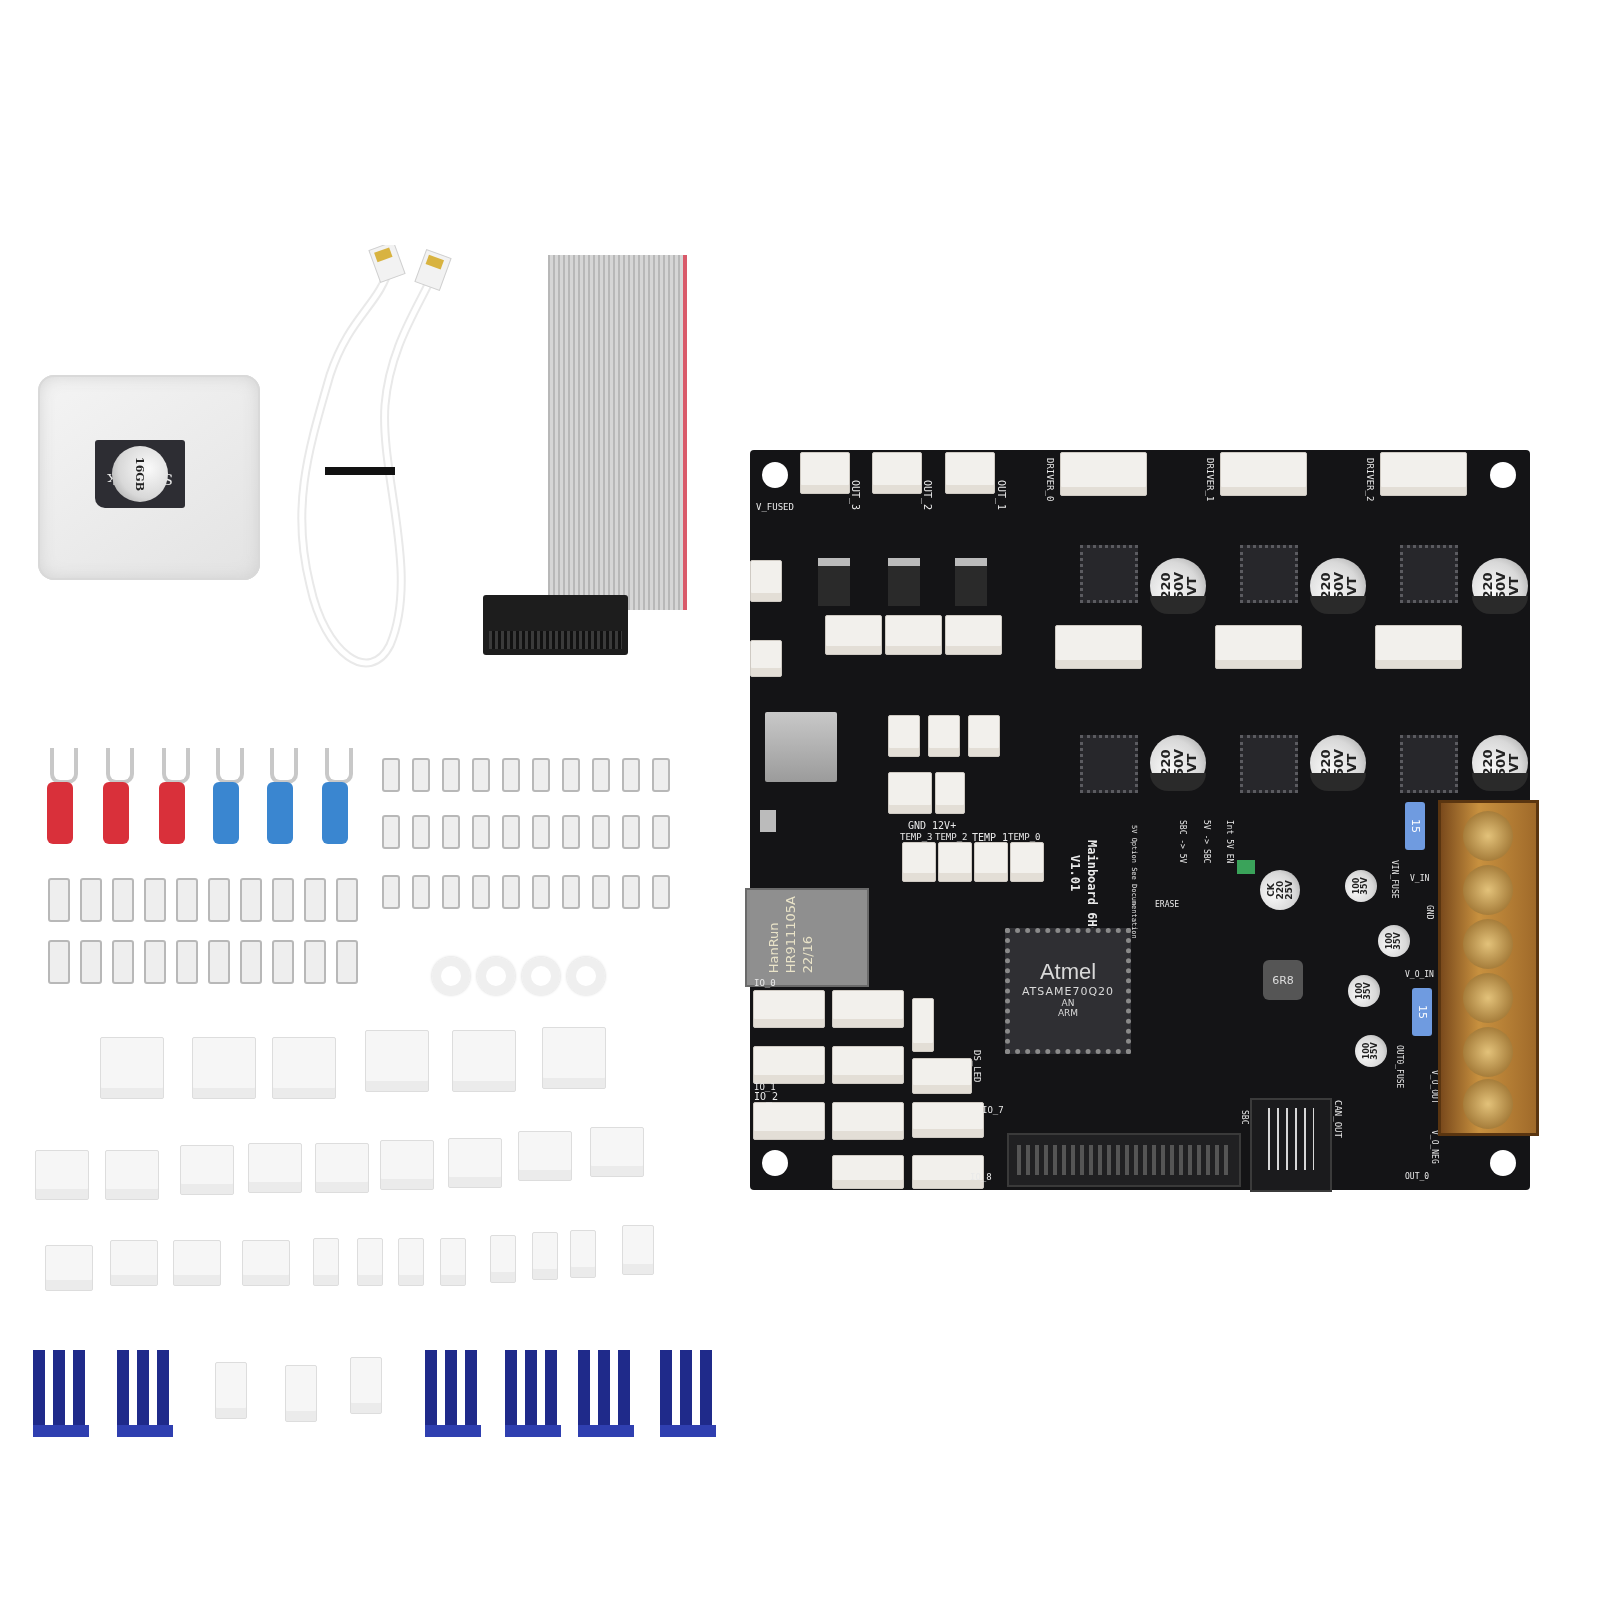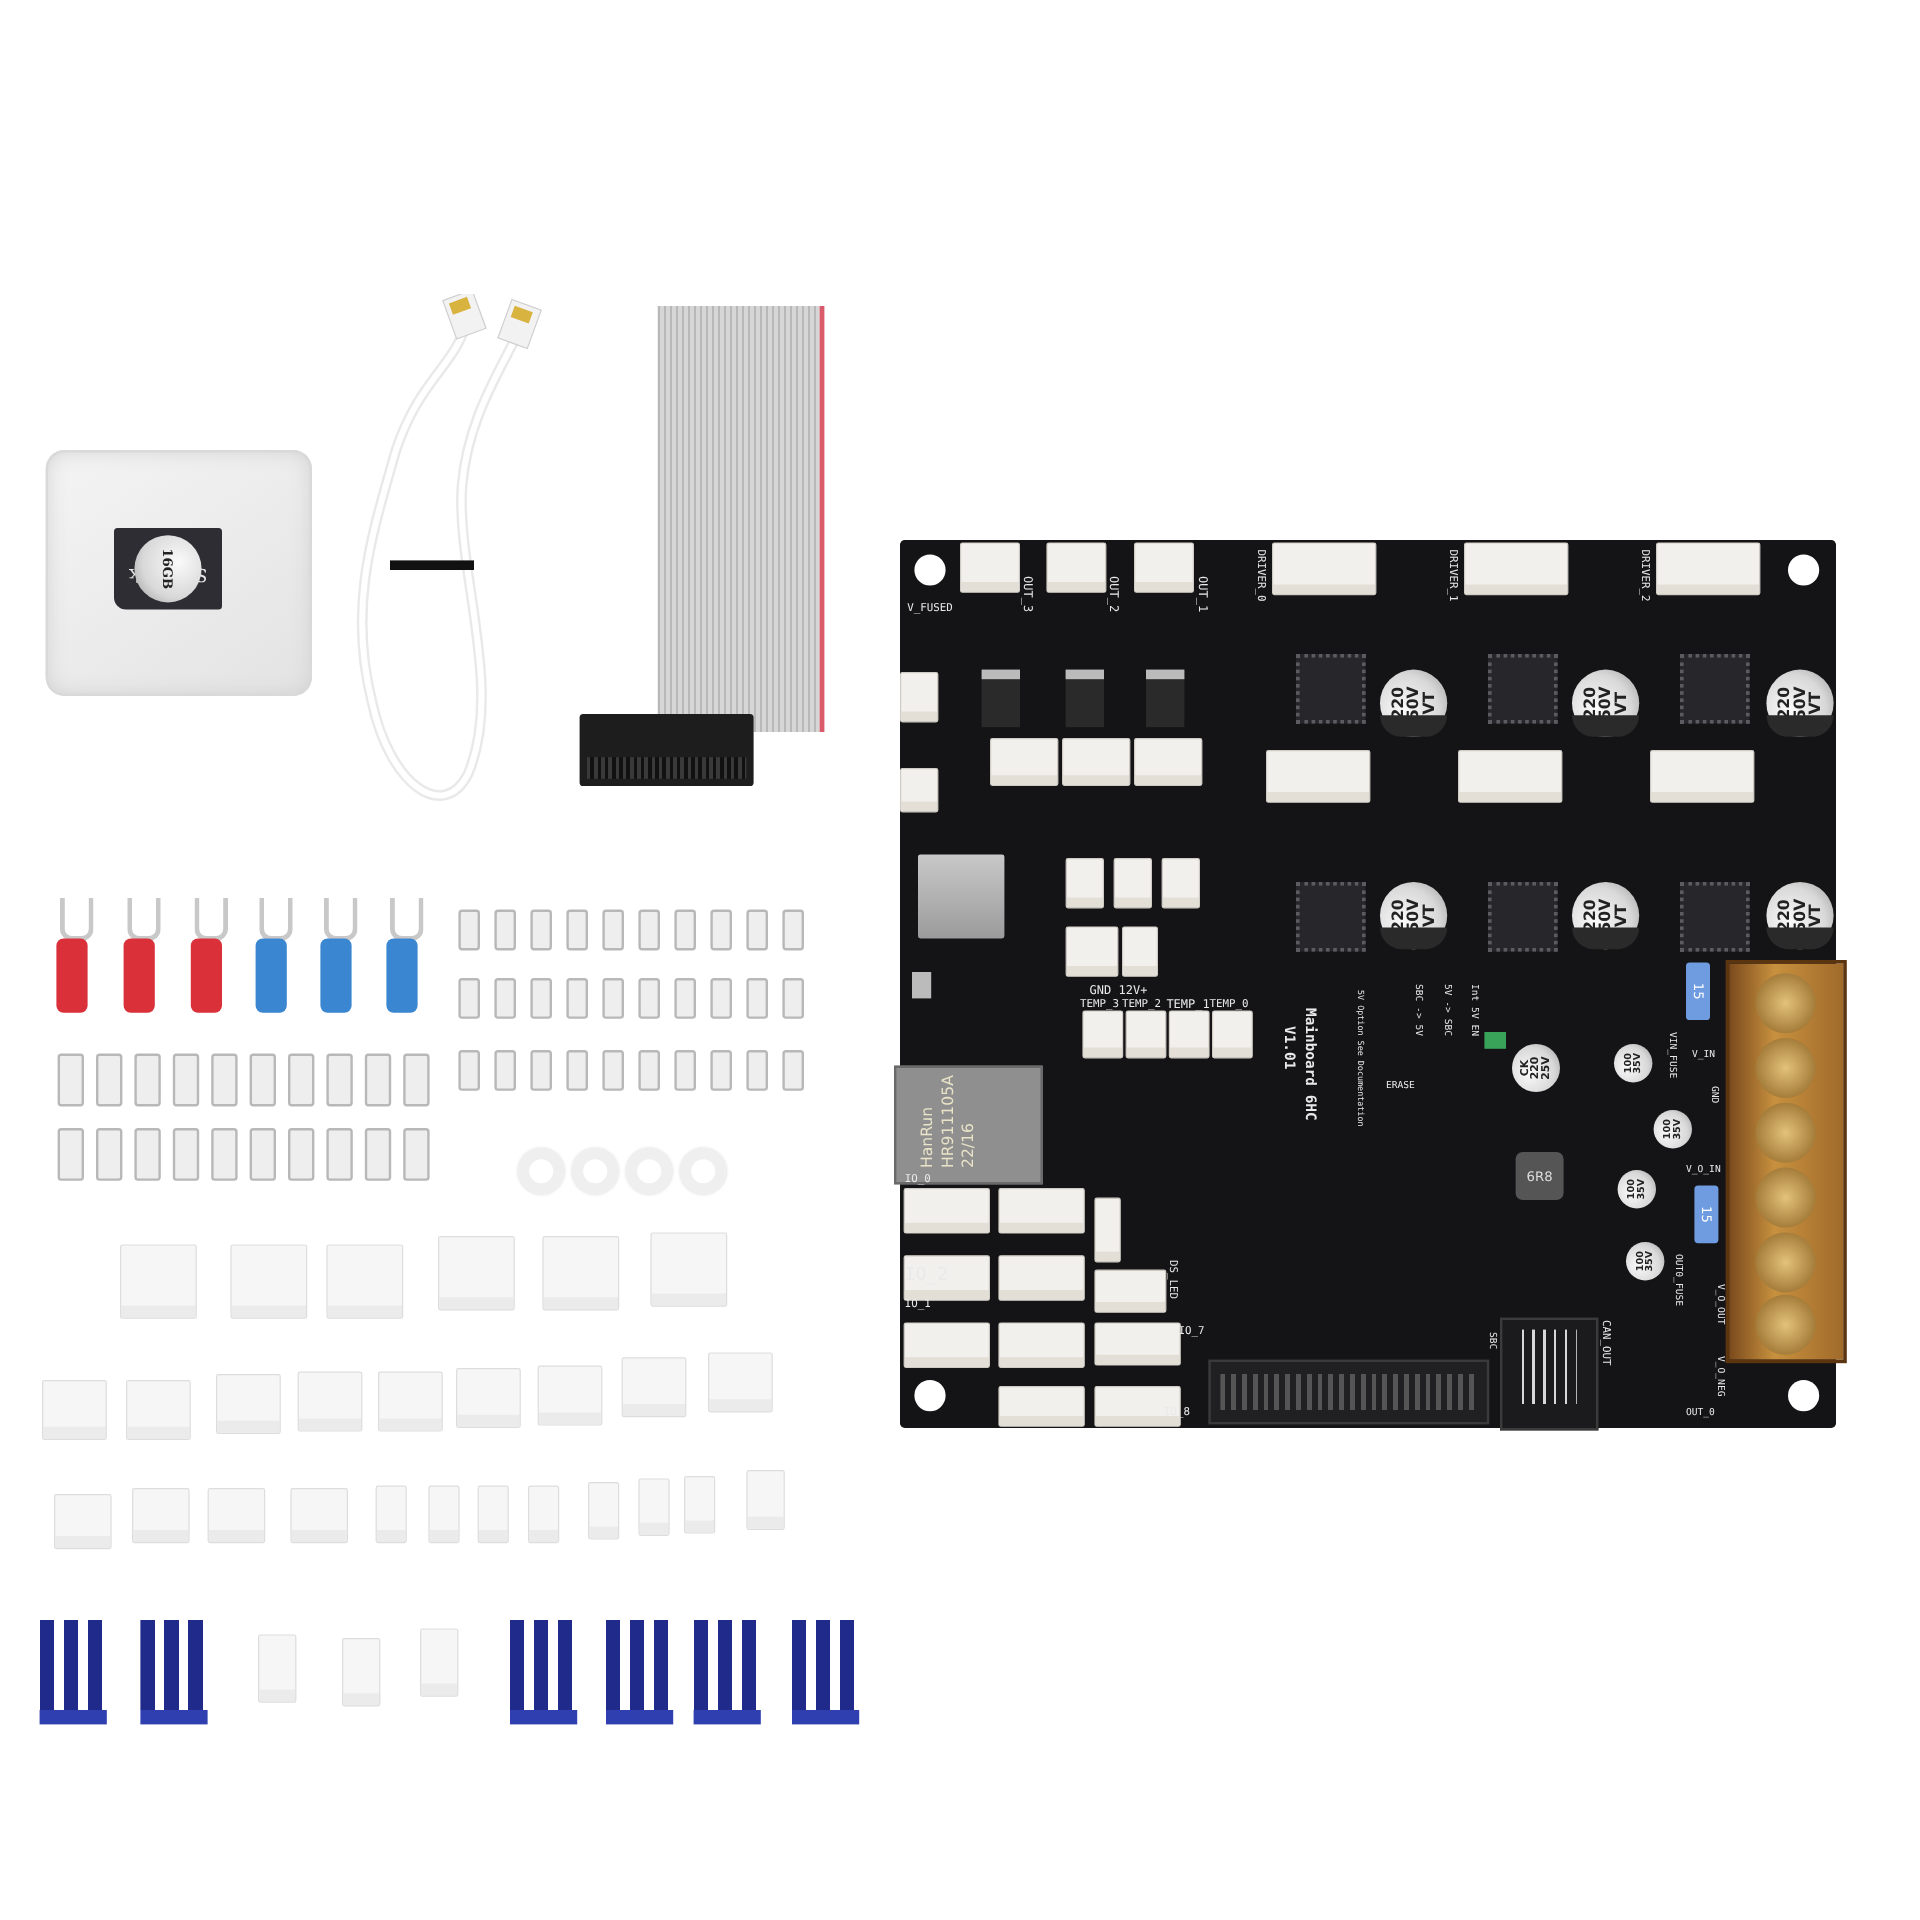--- a/index.html
+++ b/index.html
@@ -168,20 +168,26 @@
   <span class="label vlabel" style="left:380px;top:375px;font-size:7px">5V Option See Documentation</span>
 
   <div class="ethernet">
     <div class="txt">
       <span>HanRun</span><br>
       <span>HR911105A</span><br>
       <span>22/16</span>
     </div>
   </div>
 
+  <div class="mcu">
+    <div class="brand">Atmel</div>
+    <div class="part">ATSAME70Q20</div>
+    <div class="small">AN</div>
+    <div class="small">ARM</div>
+  </div>
 
   <div style="position:absolute;left:513px;top:510px;width:40px;height:40px;background:#555;border-radius:6px;color:#ddd;font-size:11px;display:flex;align-items:center;justify-content:center">
       <span>6R8</span>
     </div>
   <div class="cap" style="left:510px;top:420px;width:40px;height:40px;font-size:9px;line-height:9px">
       <span><span>CK</span><br><span>220</span><br><span>25V</span></span>
     </div>
   <div class="cap" style="left:595px;top:420px;width:32px;height:32px;font-size:8px;line-height:8px">
       <span><span>100</span><br><span>35V</span></span>
     </div>
@@ -225,21 +231,21 @@
   <div class="conn" style="left:82px;top:596px;width:70px;height:36px"></div>
   <div class="conn" style="left:3px;top:652px;width:70px;height:36px"></div>
   <div class="conn" style="left:82px;top:652px;width:70px;height:36px"></div>
   <div class="conn" style="left:82px;top:705px;width:70px;height:32px"></div>
   <div class="conn" style="left:162px;top:548px;width:20px;height:52px"></div>
   <div class="conn" style="left:162px;top:608px;width:58px;height:34px"></div>
   <div class="conn" style="left:162px;top:652px;width:70px;height:34px"></div>
   <div class="conn" style="left:162px;top:705px;width:70px;height:32px"></div>
   <span class="label" style="left:4px;top:528px;font-size:9px">IO_0</span>
   <span class="label" style="left:4px;top:632px;font-size:9px">IO_1</span>
-  <span class="label" style="left:4px;top:603px;font-size:15px">IO_2</span>
+  <span class="label" style="left:4px;top:641px;font-size:10px">IO_2</span>
   <span class="label" style="left:232px;top:655px;font-size:9px">IO_7</span>
   <span class="label" style="left:220px;top:722px;font-size:9px">IO_8</span>
   <span class="label vlabel" style="left:222px;top:600px;font-size:9px">DS_LED</span>
 
   <div class="idc-header">
       <div class="pins"></div>
     </div>
   <span class="label vlabel" style="left:490px;top:660px;font-size:8px">SBC</span>
   <div class="rj-jack">
       <div class="lines"></div>

